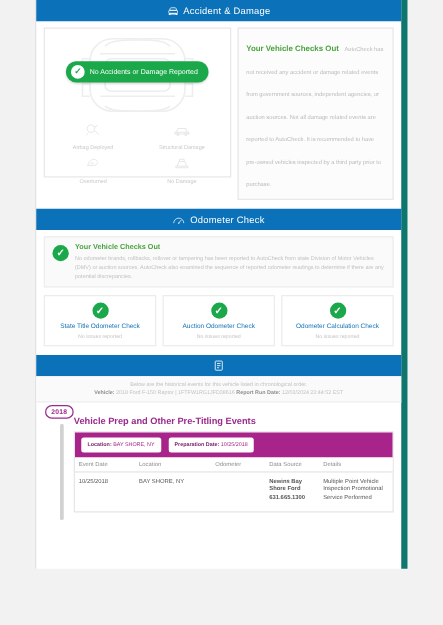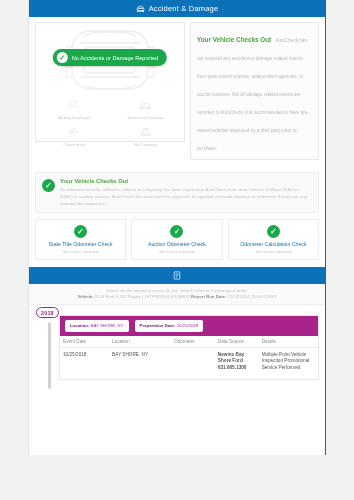--- a/index.html
+++ b/index.html
@@ -12,21 +12,21 @@
   .page {
     position: relative;
     width: 354px; height: 500px;
     background: #f2f2f2;
   }
   .sheet {
     position: absolute;
     left: 28px; top: 0; width: 298px;
     background: #ffffff;
     border-left: 1px solid #e3e3e3;
-    border-right: 1px solid #0f766e;
+    border-right: 5px solid #0f766e;
     min-height: 455px;
   }
 
   
   .sec-head {
     background: #0b72b9;
     color: #ffffff;
     height: 17px;
     display: flex;
     align-items: center;
@@ -296,20 +296,30 @@
           </div>
         </div>
       </div>
 
       <div class="acc-right">
         <span class="h">Your Vehicle Checks Out</span>
         <span class="p">AutoCheck has not received any accident or damage related events from government sources, independent agencies, or auction sources. Not all damage related events are reported to AutoCheck. It is recommended to have pre-owned vehicles inspected by a third party prior to purchase.</span>
       </div>
     </div>
 
+    <div class="sec-head">
+      <span>
+        <svg width="10" height="8" viewBox="0 0 20 14" fill="none" stroke="#ffffff" stroke-width="1.2">
+          <path d="M2 12a8 8 0 0 1 16 0"></path>
+          <path d="M10 12l4-5"></path>
+          <circle cx="10" cy="12" r="1.1" fill="#ffffff" stroke="none"></circle>
+        </svg>
+      </span>
+      <span>Odometer Check</span>
+    </div>
 
     <div class="odo-note">
       <div class="circ">✓</div>
       <div>
         <div class="h">Your Vehicle Checks Out</div>
         <div class="p">No odometer brands, rollbacks, rollover or tampering has been reported to AutoCheck from state Division of Motor Vehicles (DMV) or auction sources. AutoCheck also examined the sequence of reported odometer readings to determine if there are any potential discrepancies.</div>
       </div>
     </div>
 
     <div class="odo-cards">
@@ -346,20 +356,21 @@
         <span>2018 Ford F-150 Raptor | 1FTFW1RG1JFD38616</span>
         <b>Report Run Date:</b>
         <span>12/02/2024 23:44:52 EST</span>
       </div>
     </div>
 
     <div class="tl">
       <div class="tl-line"></div>
       <div class="year-pill">2018</div>
 
+      <div class="ev-title">Vehicle Prep and Other Pre-Titling Events</div>
 
       <div class="ev-card">
         <div class="chipbar">
           <div class="chip">
             <b>Location:</b>
             <span>BAY SHORE, NY</span>
           </div>
           <div class="chip">
             <b>Preparation Date:</b>
             <span>10/25/2018</span>

